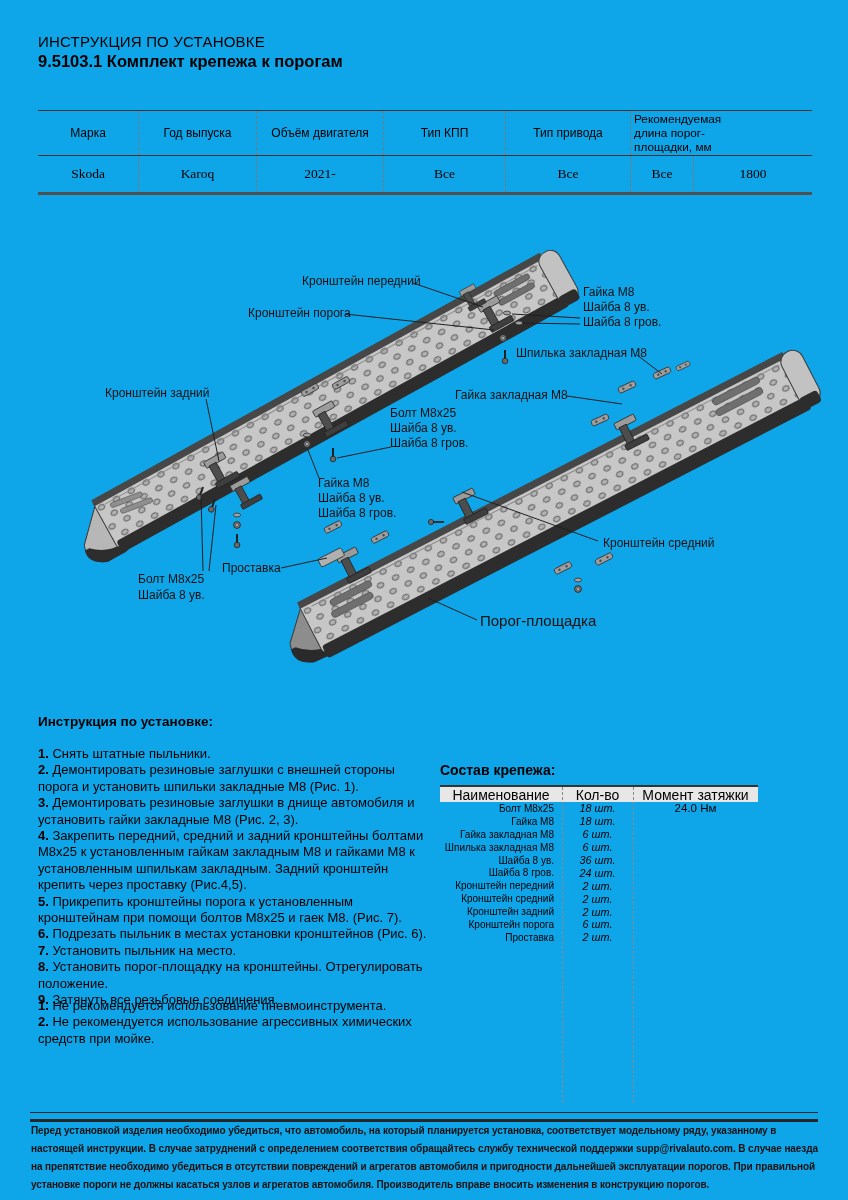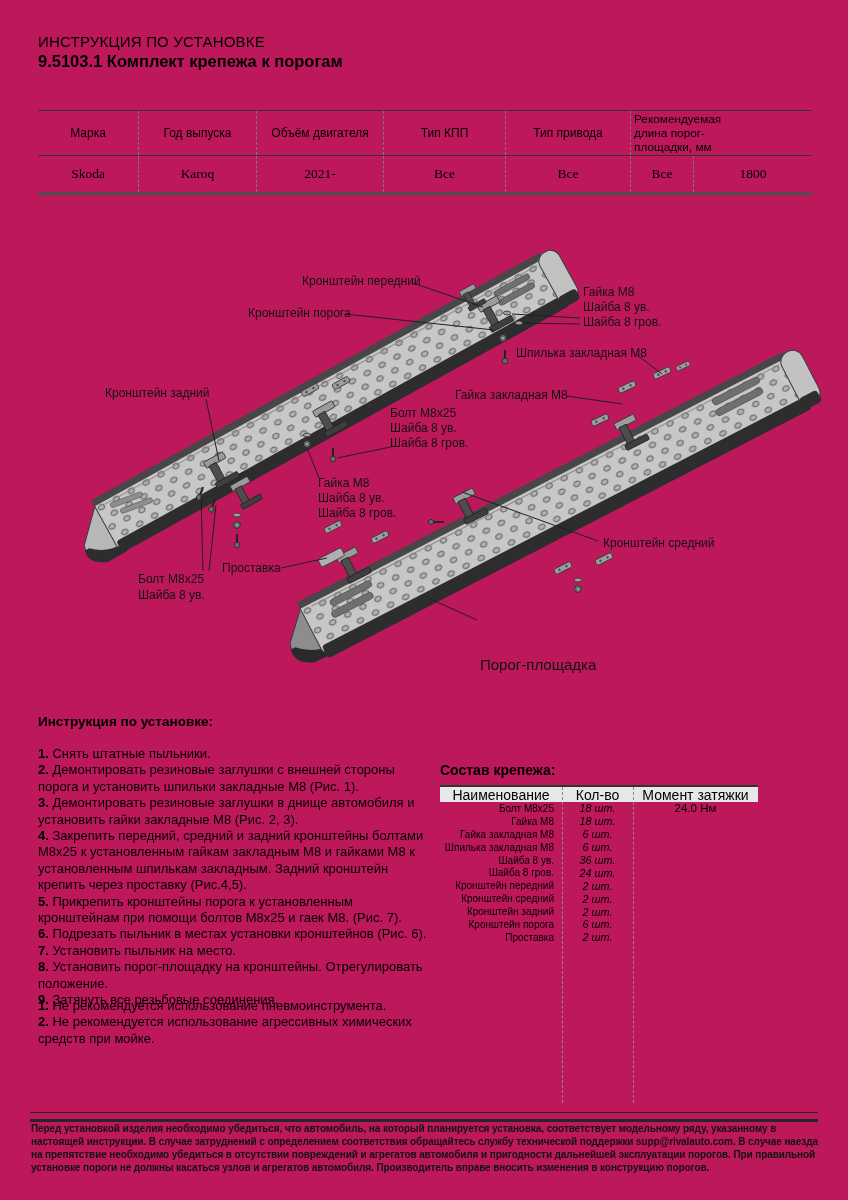--- a/index.html
+++ b/index.html
@@ -1,16 +1,16 @@
 <!DOCTYPE html>
 <html><head>
 <meta charset="utf-8">
 <style>
   html,body { margin:0; padding:0; background:#fff; }
-  .page { position:relative; width:848px; height:1200px; background:#be185d; overflow:hidden;
+  .page { position:relative; width:848px; height:1200px; background:#0ea5e9; overflow:hidden;
           font-family:"Liberation Sans", sans-serif; color:#000; }
 
   
   .t1 { position:absolute; left:38px; top:33px; font-size:15px; letter-spacing:.2px; }
   .t2 { position:absolute; left:38px; top:52px; font-size:16.5px; font-weight:bold; }
 
   
   .vtable { position:absolute; left:38px; top:110px; width:774px; border-top:1px solid #333; }
   .vgrid { display:grid; grid-template-columns:100px 118px 127px 122px 125px 63px 119px; }
   .vhead { border-bottom:1px solid #333; }
@@ -48,21 +48,21 @@
   .pqty  { text-align:center; font-size:10.8px;font-style:italic; }
   .ptorq { text-align:center; font-size:11.5px; }
 
   
   .recs { position:absolute; left:38px; top:998px; width:392px; }
 
   
   .frule { position:absolute; left:30px; top:1112px; width:788px; height:6px;
            border-top:1.5px solid #262626; border-bottom:3px solid #262626; }
   .ftext { position:absolute; left:31px; top:1122px; width:789px;
-           font-size:10px; font-weight:bold; line-height:13px; letter-spacing:-0.1px; color:#111; }
+           font-size:10px; font-weight:bold; line-height:18px; letter-spacing:-0.1px; color:#111; }
 </style>
 </head>
 <body>
 
 <div class="page">
 
   <div class="t1">ИНСТРУКЦИЯ ПО УСТАНОВКЕ</div>
   <div class="t2">9.5103.1 Комплект крепежа к порогам</div>
 
   <div class="vtable">
@@ -220,21 +220,21 @@
     <div class="dl" style="left:390px; top:156px;">Болт М8х25
 Шайба 8 ув.
 Шайба 8 гров.</div>
     <div class="dl" style="left:318px; top:226px;">Гайка М8
 Шайба 8 ув.
 Шайба 8 гров.</div>
     <div class="dl" style="left:603px; top:286px;">Кронштейн средний</div>
     <div class="dl" style="left:222px; top:311px;">Проставка</div>
     <div class="dl two" style="left:138px; top:321px;">Болт М8х25
 Шайба 8 ув.</div>
-    <div class="dl big" style="left:480px; top:362px;margin-top:44px;">Порог-площадка</div>
+    <div class="dl big" style="left:480px; top:362px;">Порог-площадка</div>
   </div>
 
   <div class="instructions">
     <h3 class="sec-title">Инструкция по установке:</h3>
     <p class="item"><b>1.</b> <span>Снять штатные пыльники.</span></p>
     <p class="item"><b>2.</b> <span>Демонтировать резиновые заглушки с внешней стороны порога и установить шпильки закладные М8 (Рис. 1).</span></p>
     <p class="item"><b>3.</b> <span>Демонтировать резиновые заглушки в днище автомобиля и установить гайки закладные М8 (Рис. 2, 3).</span></p>
     <p class="item"><b>4.</b> <span>Закрепить передний, средний и задний кронштейны болтами М8х25 к установленным гайкам закладным М8 и гайками М8 к установленным шпилькам закладным. Задний кронштейн крепить через проставку (Рис.4,5).</span></p>
     <p class="item"><b>5.</b> <span>Прикрепить кронштейны порога к установленным кронштейнам при помощи болтов М8х25 и гаек М8. (Рис. 7).</span></p>
     <p class="item"><b>6.</b> <span>Подрезать пыльник в местах установки кронштейнов (Рис. 6).</span></p>

